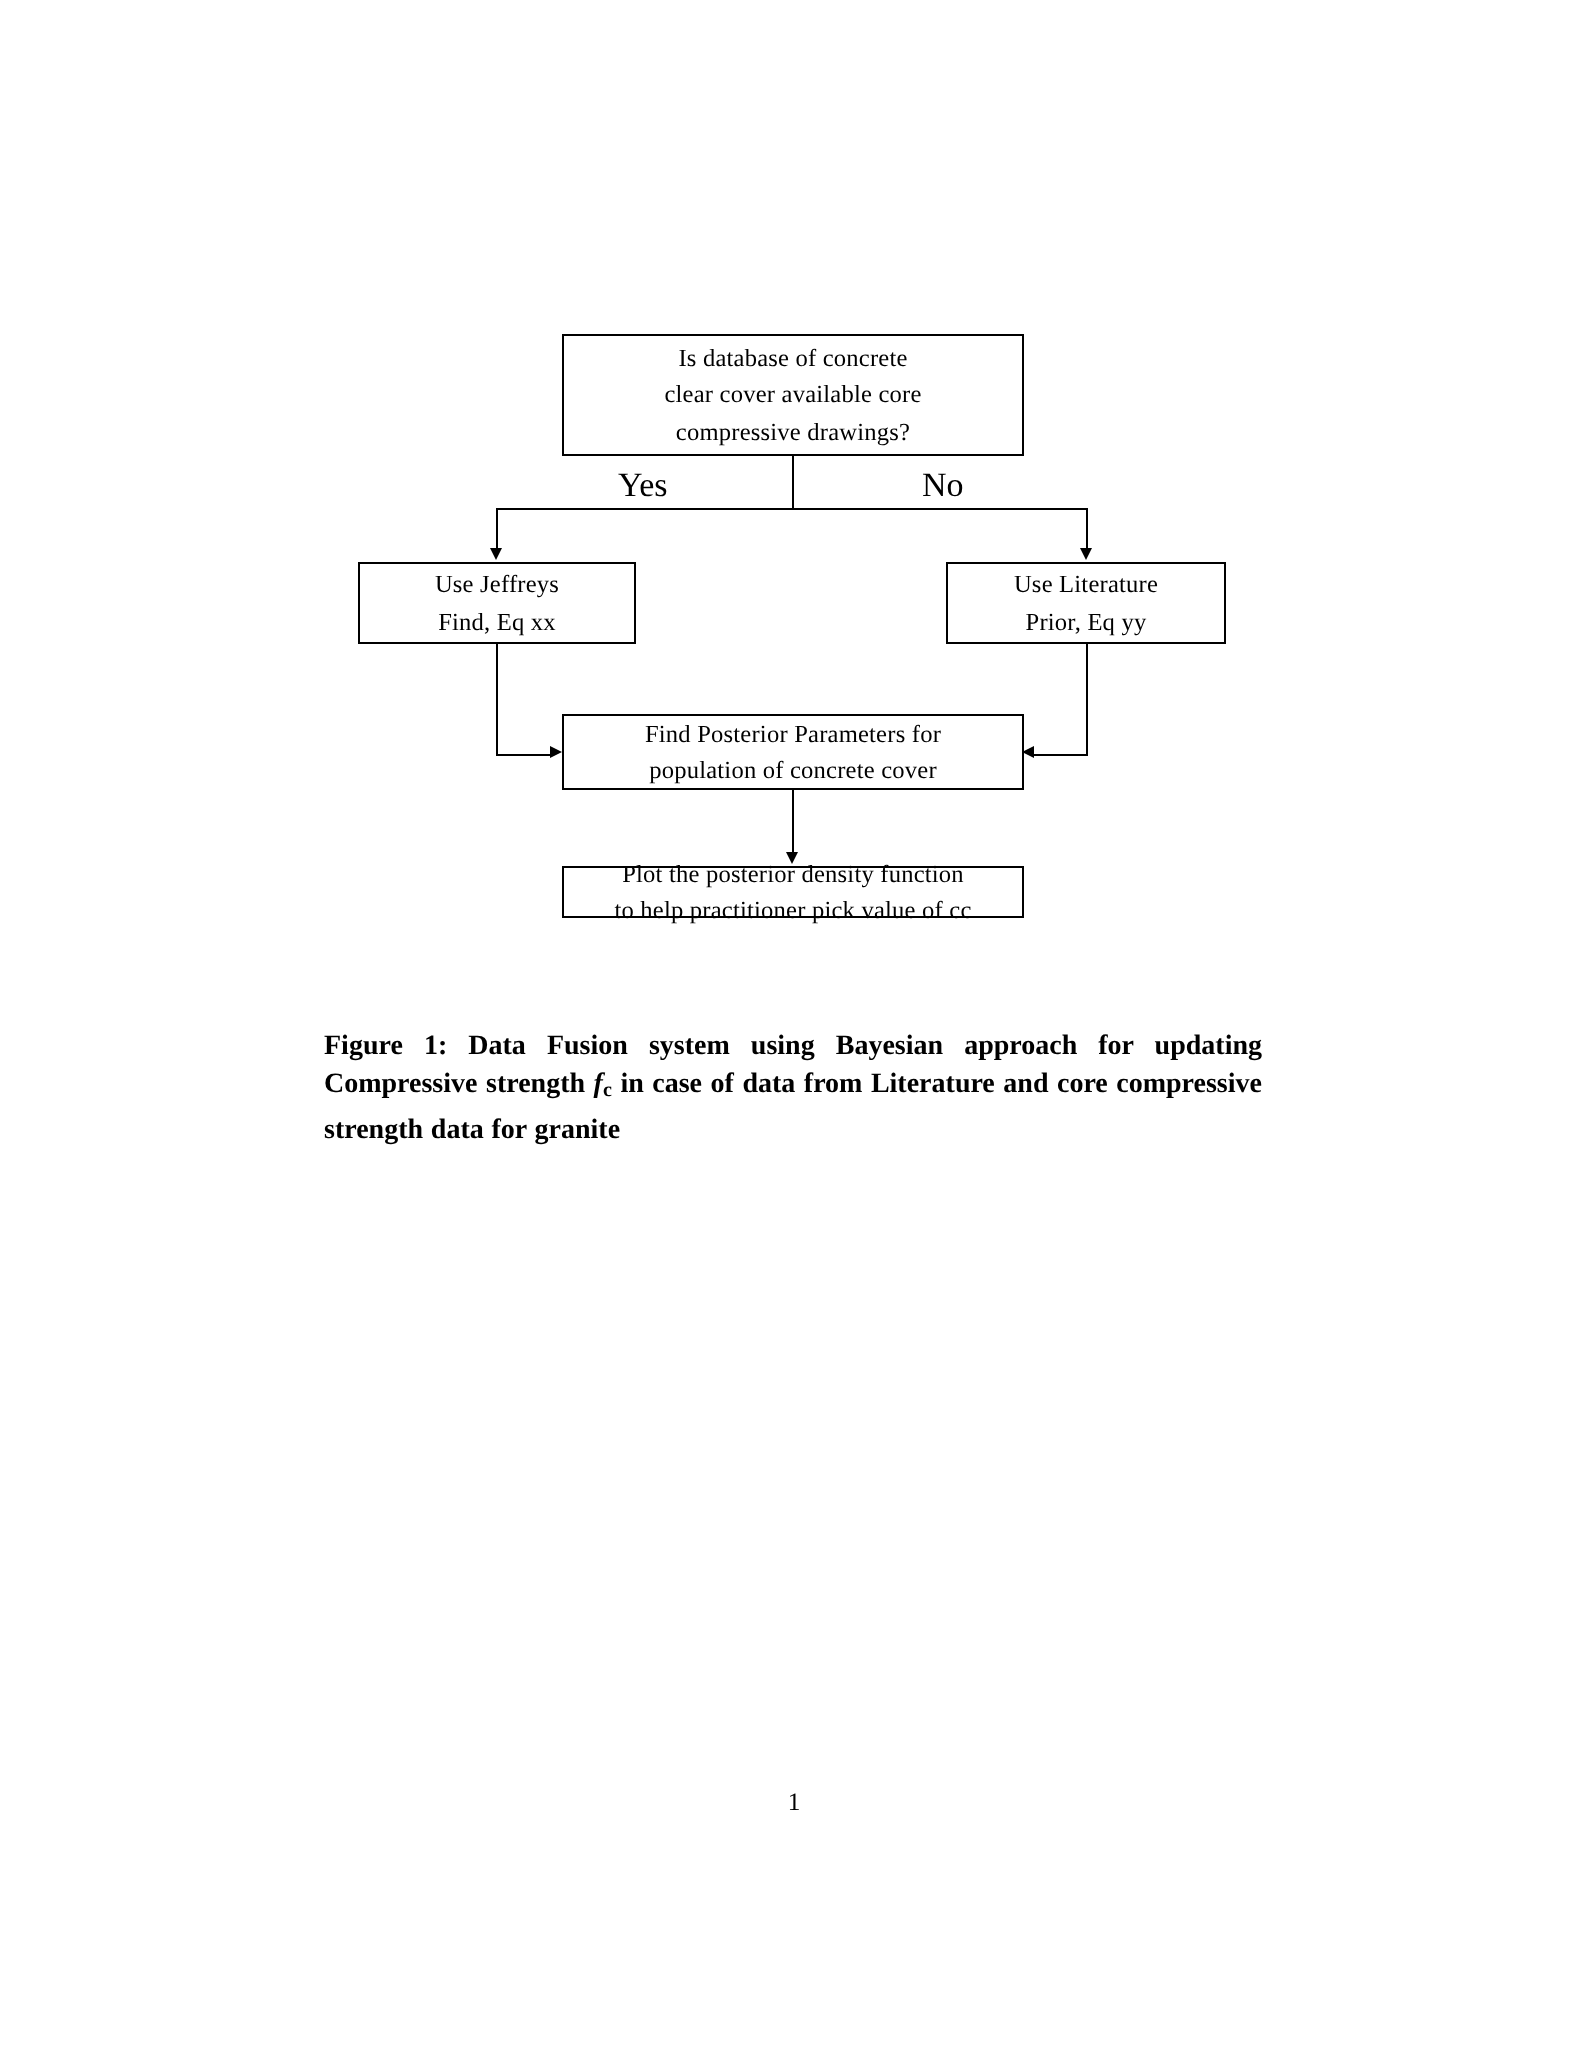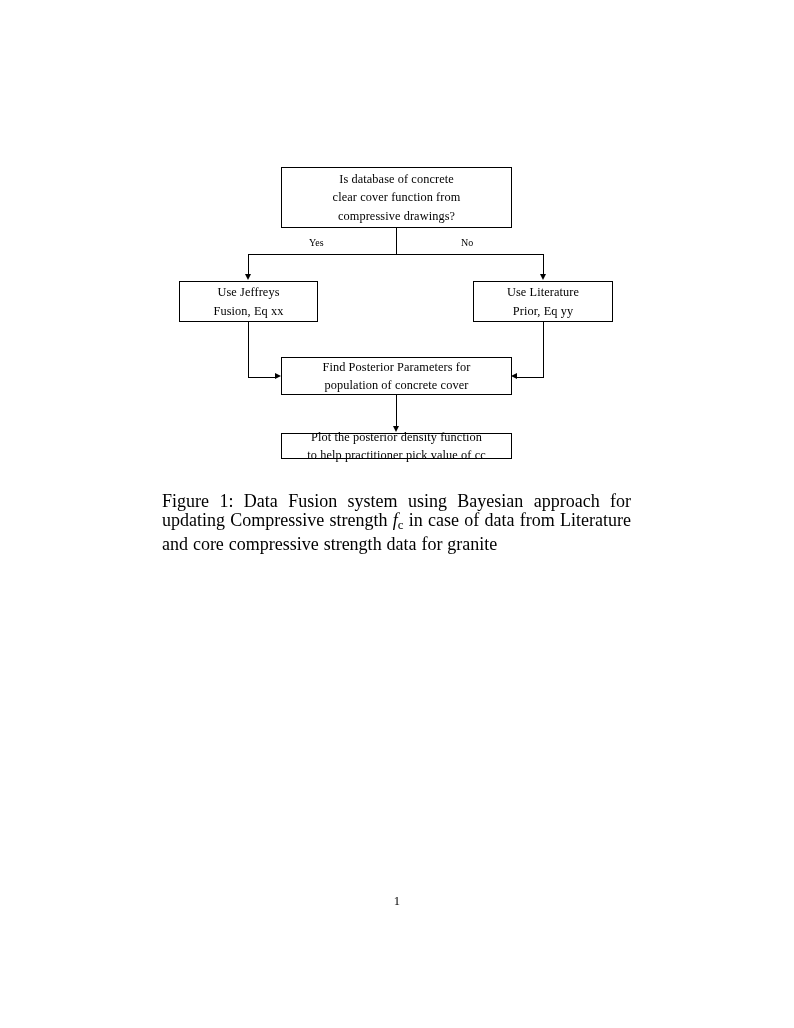--- a/index.html
+++ b/index.html
@@ -108,41 +108,42 @@
   #edge-conj-drop { left: 543px; top: 322px; height: 56px; }
   #edge-conj-run  { left: 516px; top: 377px; width: 28px; }
   #edge-conj-head { left: 511px; top: 373px; }
 
   
   #edge-post-drop { left: 396px; top: 395px; height: 32px; }
   #edge-post-head { left: 392.8px; top: 426px; }
 
   .branch-label {
     position: absolute;
-    font-size: 10px;
+    font-size: 17px;
     line-height: 14px;
     white-space: nowrap;
     z-index: 3;
     background: #ffffff;
     padding: 0 3px;
   }
   #label-yes { left: 306px; top: 236px; }
   #label-no  { left: 458px; top: 236px; }
 
   
   .caption {
     position: absolute;
     left: 162px;
-    top: 492px;
+    top: 514px;
     width: 469px;
-    font-size: 18px;
+    font-size: 14px;
     line-height: 19.4px;
     text-align: justify;
     text-justify: inter-word;
     word-spacing: 0.4px;
+    font-weight: bold;
   }
   .caption .mathvar {
     font-style: italic;
     font-family: "Liberation Serif", "DejaVu Serif", serif;
   }
   .caption .mathvar sub {
     font-style: normal;
     font-size: 0.72em;
     vertical-align: -0.22em;
   }
@@ -160,39 +161,39 @@
 </style>
 </head>
 <body>
 
 <div class="page">
 
   <div class="flow">
 
     <div class="node" id="node-decision">
       <span class="ln">Is database of concrete</span>
-      <span class="ln">clear cover function from</span>
+      <span class="ln">clear cover available core</span>
       <span class="ln">compressive drawings?</span>
     </div>
 
     <div class="vline" id="edge-decision-stem"></div>
     <div class="hline" id="edge-split-bar"></div>
 
     <div class="branch-label" id="label-yes">Yes</div>
     <div class="branch-label" id="label-no">No</div>
 
     <div class="vline" id="edge-yes-drop"></div>
     <div class="arrow-down" id="edge-yes-head"></div>
 
     <div class="vline" id="edge-no-drop"></div>
     <div class="arrow-down" id="edge-no-head"></div>
 
     <div class="node" id="node-jeffreys">
       <span class="ln">Use Jeffreys</span>
-      <span class="ln">Fusion, Eq xx</span>
+      <span class="ln">Find, Eq xx</span>
     </div>
 
     <div class="node" id="node-conjugate">
       <span class="ln">Use Literature</span>
       <span class="ln">Prior, Eq yy</span>
     </div>
 
     <div class="vline" id="edge-jeff-drop"></div>
     <div class="hline" id="edge-jeff-run"></div>
     <div class="arrow-right" id="edge-jeff-head"></div>

